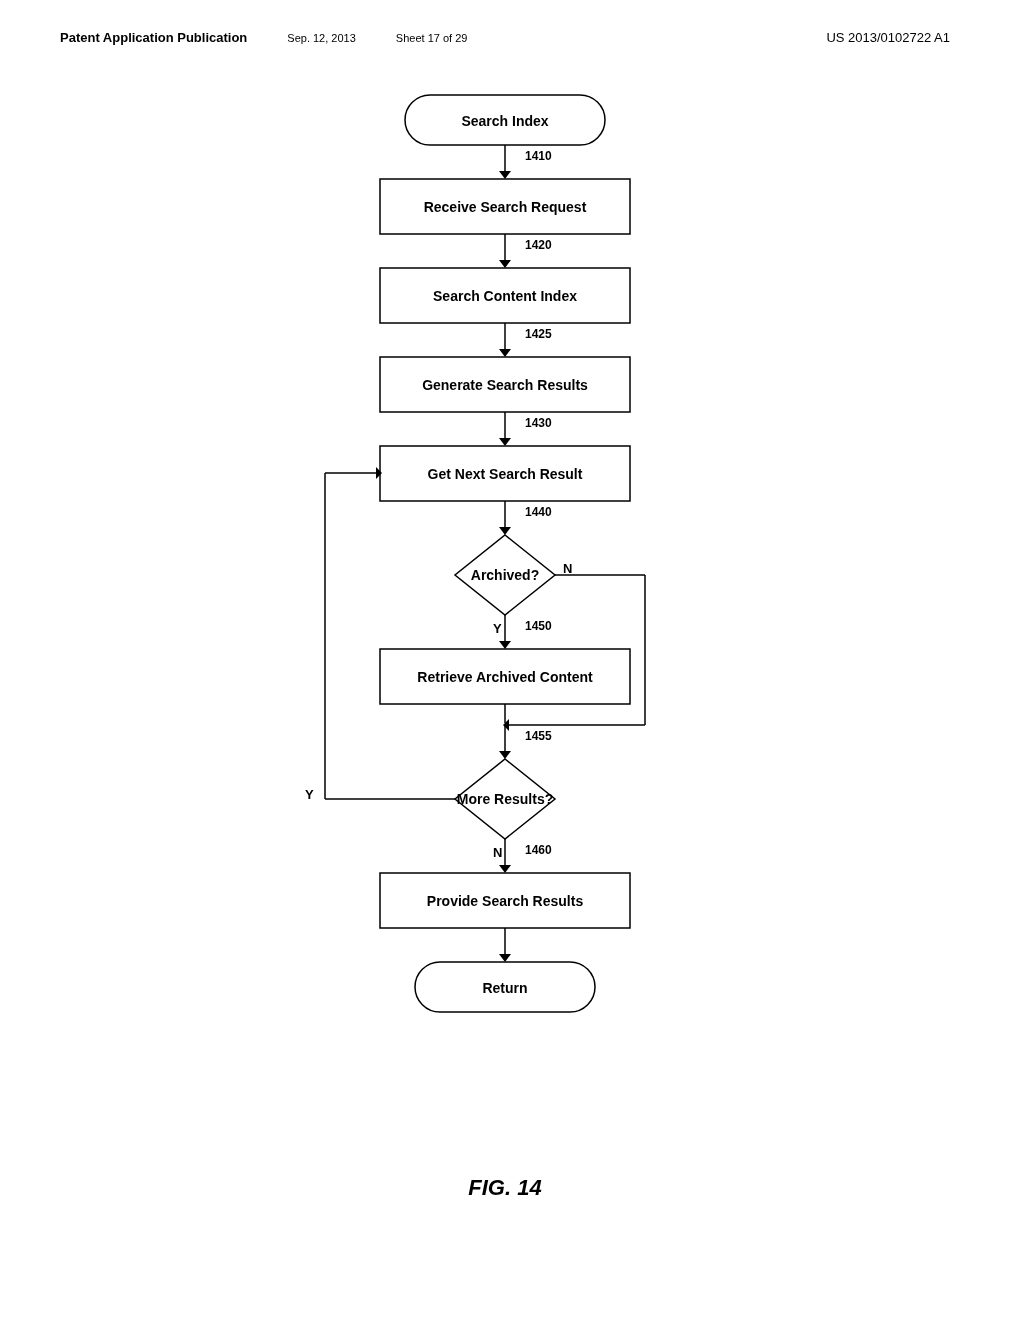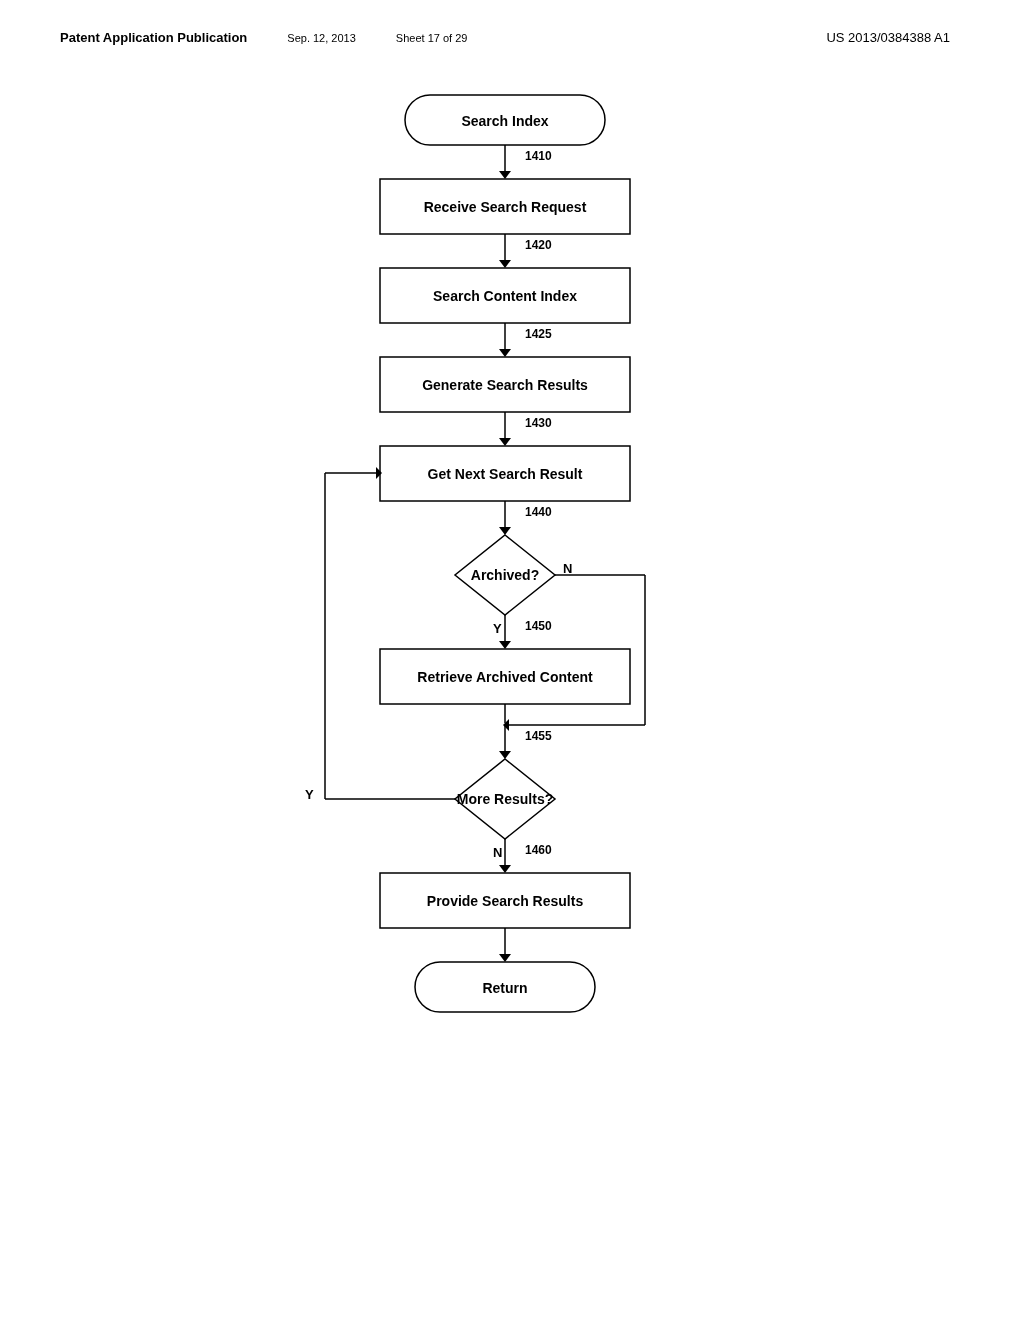--- a/index.html
+++ b/index.html
@@ -54,21 +54,21 @@
   </style>
 </head>
 <body>
 
 <div class="page">
 
   <div class="header">
     <span class="header-title">Patent Application Publication</span>
     <span class="header-info">Sep. 12, 2013</span>
     <span class="header-info">Sheet 17 of 29</span>
-    <span class="header-patent">US 2013/0384388 A1</span>
+    <span class="header-patent">US 2013/0102722 A1</span>
   </div>
 
   <div style="display:flex; justify-content:center; margin-top:40px;font-weight:bold;">
     <svg width="520" height="1080">
 
       <rect x="160" y="10" width="200" height="50" rx="25" ry="25" fill="white" stroke="black" stroke-width="1.5"></rect>
       <text x="260" y="41" text-anchor="middle" font-size="14" font-family="Arial">Search Index</text>
 
       <line x1="260" y1="60" x2="260" y2="88" stroke="black" stroke-width="1.5"></line>
       <polygon points="254,86 266,86 260,94" fill="black"></polygon>
@@ -160,14 +160,15 @@
 
       <line x1="260" y1="843" x2="260" y2="871" stroke="black" stroke-width="1.5"></line>
       <polygon points="254,869 266,869 260,877" fill="black"></polygon>
 
       <rect x="170" y="877" width="180" height="50" rx="25" ry="25" fill="white" stroke="black" stroke-width="1.5"></rect>
       <text x="260" y="908" text-anchor="middle" font-size="14" font-family="Arial">Return</text>
 
     </svg>
   </div>
 
+  <div class="figure-caption" style="margin-top:10px;">FIG. 14</div>
 
 </div>
 
 </body></html>

